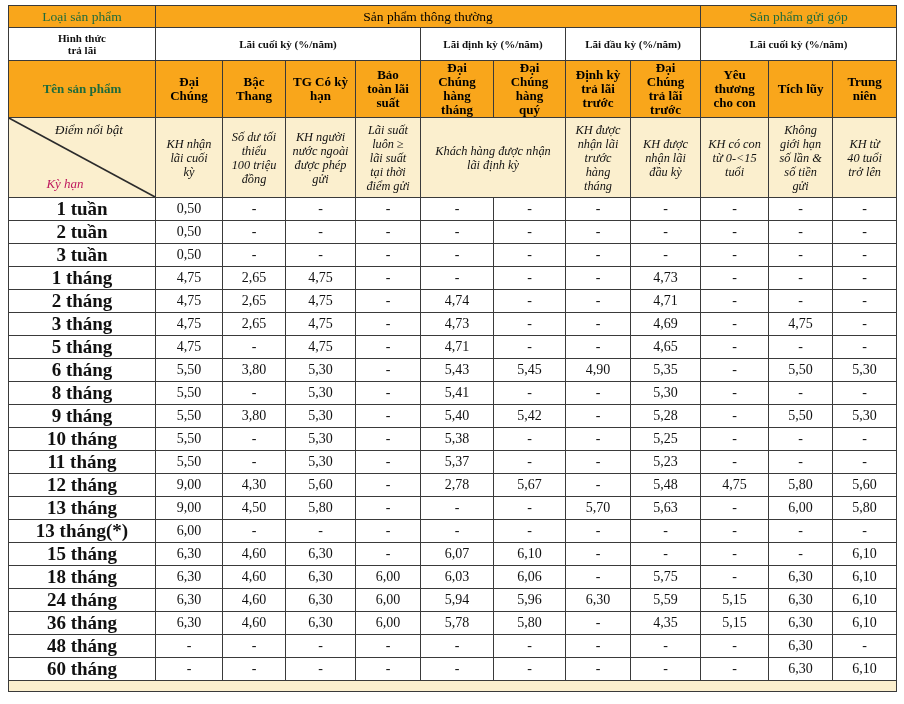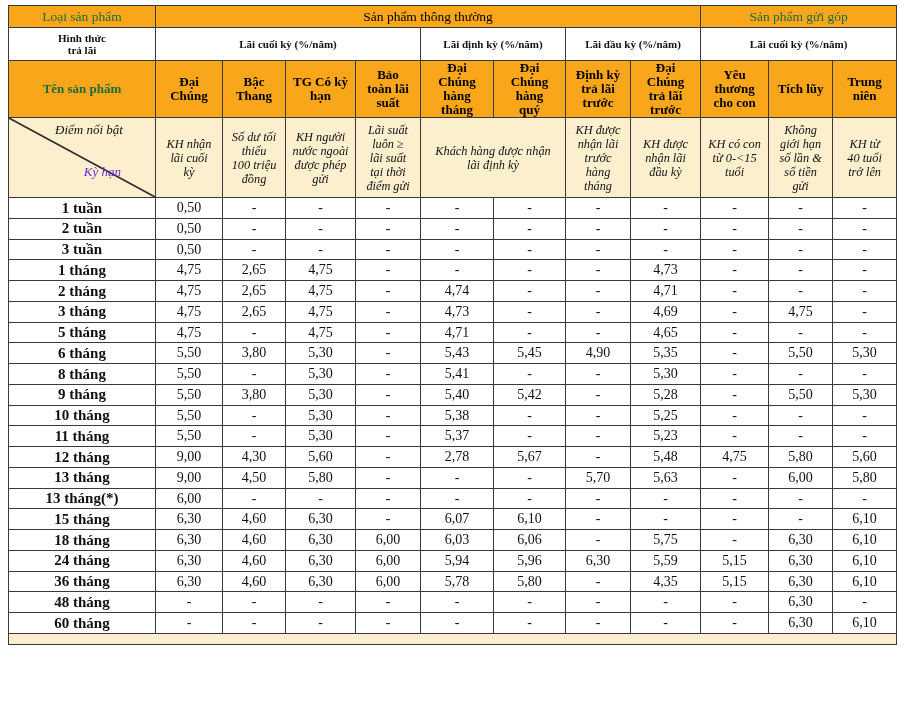--- a/index.html
+++ b/index.html
@@ -12,24 +12,24 @@
   .r2 td{height:33px;background:#ffffff;font-weight:bold;font-size:11px;color:#111;white-space:pre-line;line-height:1.1;border-radius:7px;}
   .r3 td{height:55px;background:#F9A61B;font-weight:bold;font-size:13px;line-height:1.08;white-space:pre-line;}
   .r4 td{height:80px;background:#FBEFCE;font-style:italic;font-size:12.3px;line-height:1.14;color:#111;white-space:pre-line;}
   .green{color:#1E6B3C;}
   .blue{color:#000000;}
   
   .diagcell{position:relative;padding:0;}
   .diagwrap{position:absolute;inset:0;}
   .diagwrap svg{position:absolute;inset:0;width:100%;height:100%;display:block;}
   .diag-top{position:absolute;top:5px;left:14px;right:0;text-align:center;font-style:italic;font-size:13px;color:#111;}
-  .diag-bottom{position:absolute;bottom:17px;left:0;right:34px;text-align:right;font-style:italic;font-size:13px;color:#6d28d9;}
+  .diag-bottom{position:absolute;bottom:5px;left:0;right:34px;text-align:center;font-style:italic;font-size:13px;color:#be185d;}
   
   tbody tr{height:20.75px;}
-  td.term{font-weight:bold;font-size:15px;color:#111;}
+  td.term{font-weight:bold;font-size:19px;color:#111;}
   td.val{font-size:14px;color:#111;}
   .footer-strip{width:887px;height:10px;margin-left:0;background:#FBEFCE;border:1px solid #3a3a3a;border-top:none;}
 </style>
 </head>
 <body>
 
 <div class="page">
   <table>
     <colgroup>
       <col style="width:147px">

